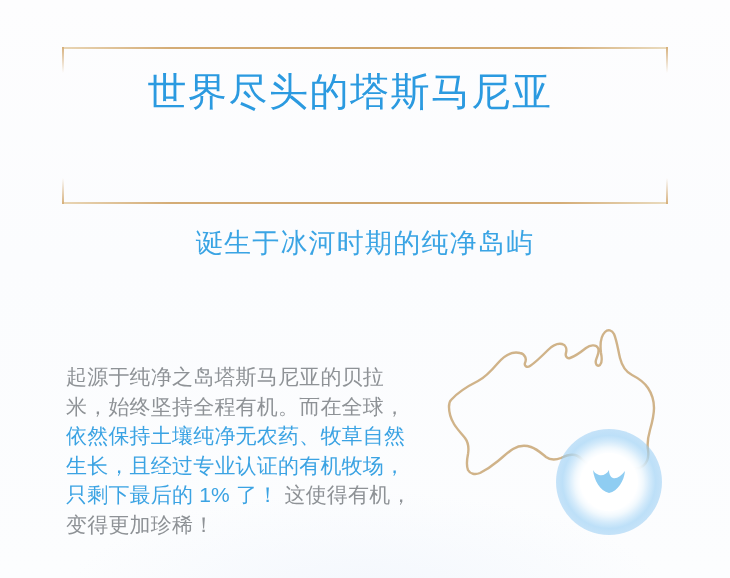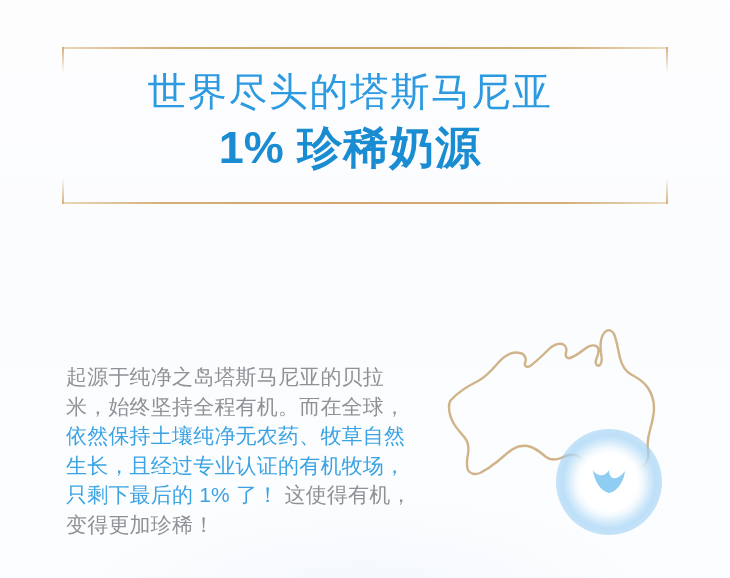--- a/index.html
+++ b/index.html
@@ -197,25 +197,23 @@
     <div class="frame-line fr-top"></div>
     <div class="frame-line fr-bottom"></div>
     <div class="frame-line fr-tl"></div>
     <div class="frame-line fr-tr"></div>
     <div class="frame-line fr-bl"></div>
     <div class="frame-line fr-br"></div>
   </div>
 
   <div class="headline-block">
     <div class="headline-1">世界尽头的塔斯马尼亚</div>
-    <div class="headline-2">
-      <span class="pct">1%</span><span> 珍稀奶源</span>
-    </div>
   </div>
 
+  <div class="subheadline">诞生于冰河时期的纯净岛屿</div>
 
   <p class="body-copy"><span>起源于纯净之岛塔斯马尼亚的贝拉米，始终坚持全程有机。而在全球，</span><span class="accent">依然保持土壤纯净无农药、牧草自然生长，且经过专业认证的有机牧场，只剩下最后的 1% 了！</span><span> 这使得有机，变得更加珍稀！</span></p>
 
 
   <div class="map-wrap">
     <svg class="map-svg" viewBox="0 0 268 212" xmlns="http://www.w3.org/2000/svg">
       <path d="M27 82
                C 34 74, 44 68, 54 63
                C 62 59, 68 52, 74 45
                C 80 38, 88 33, 96 35

